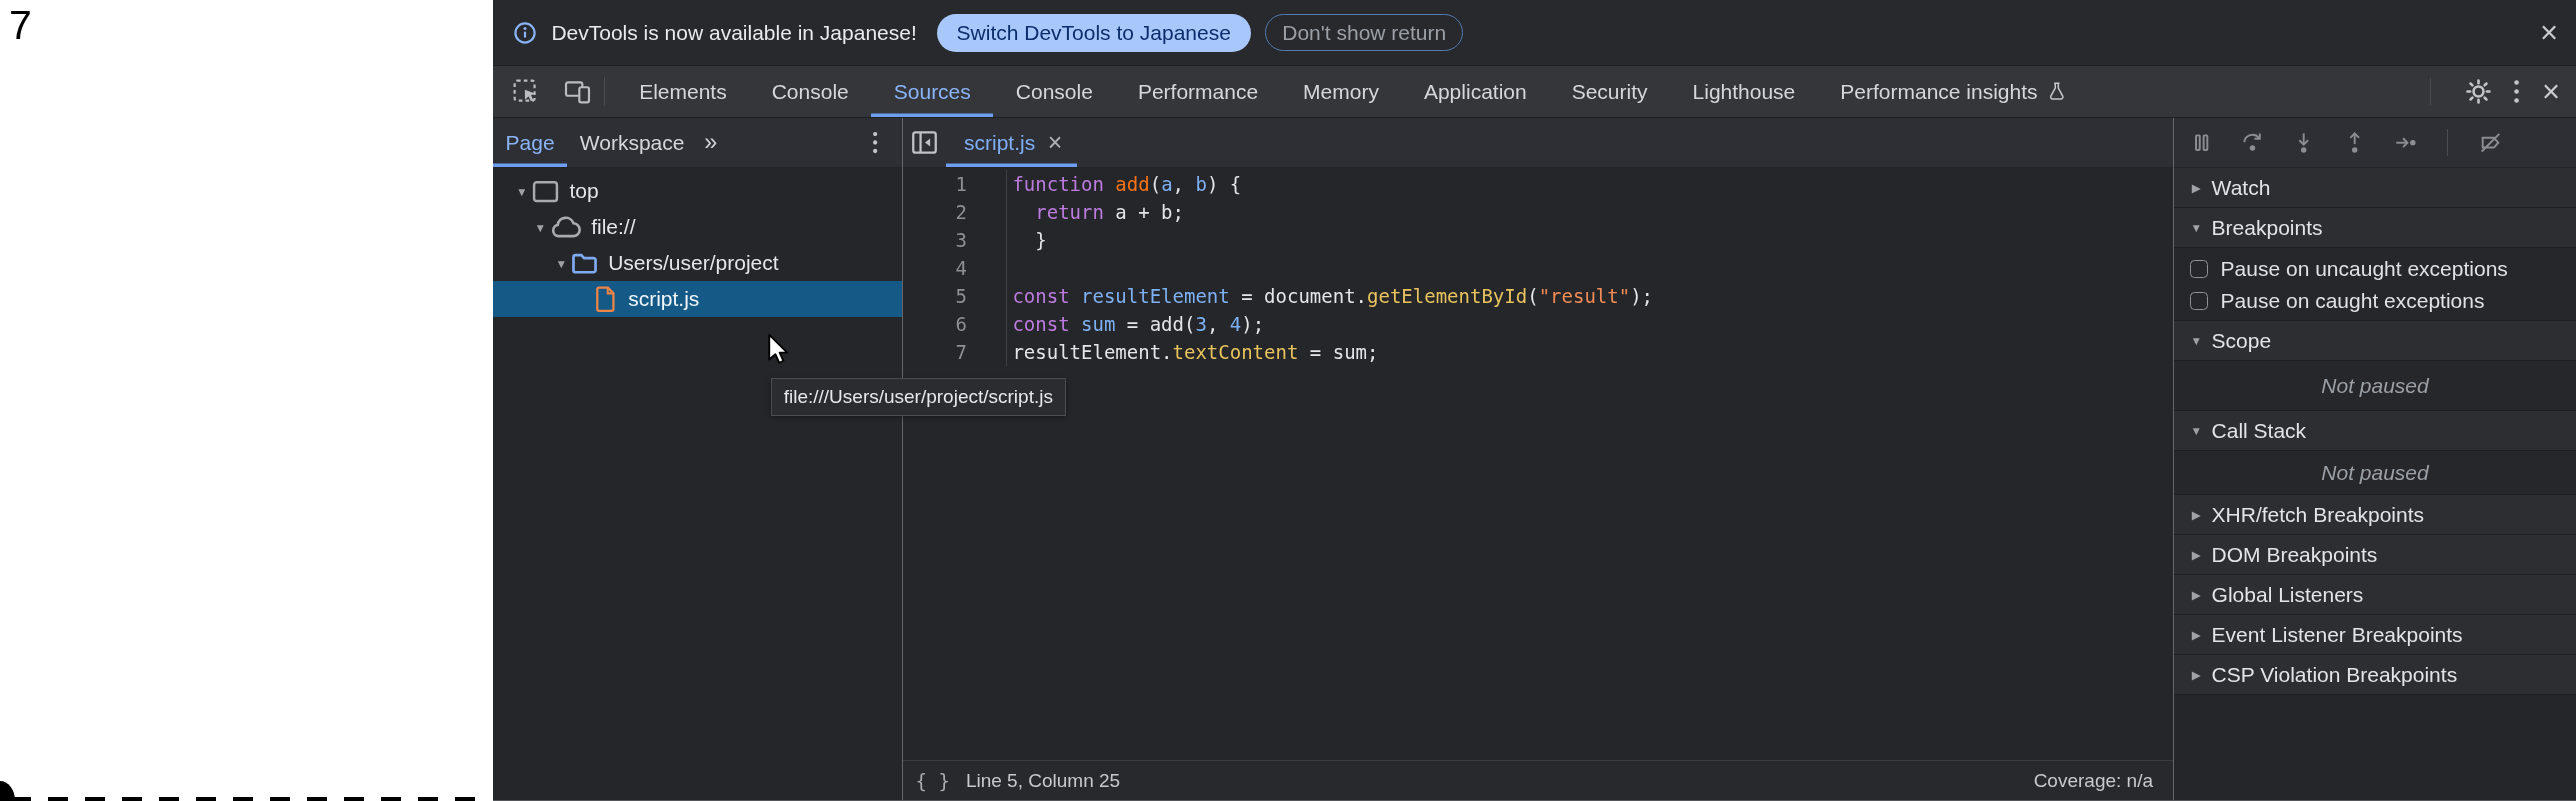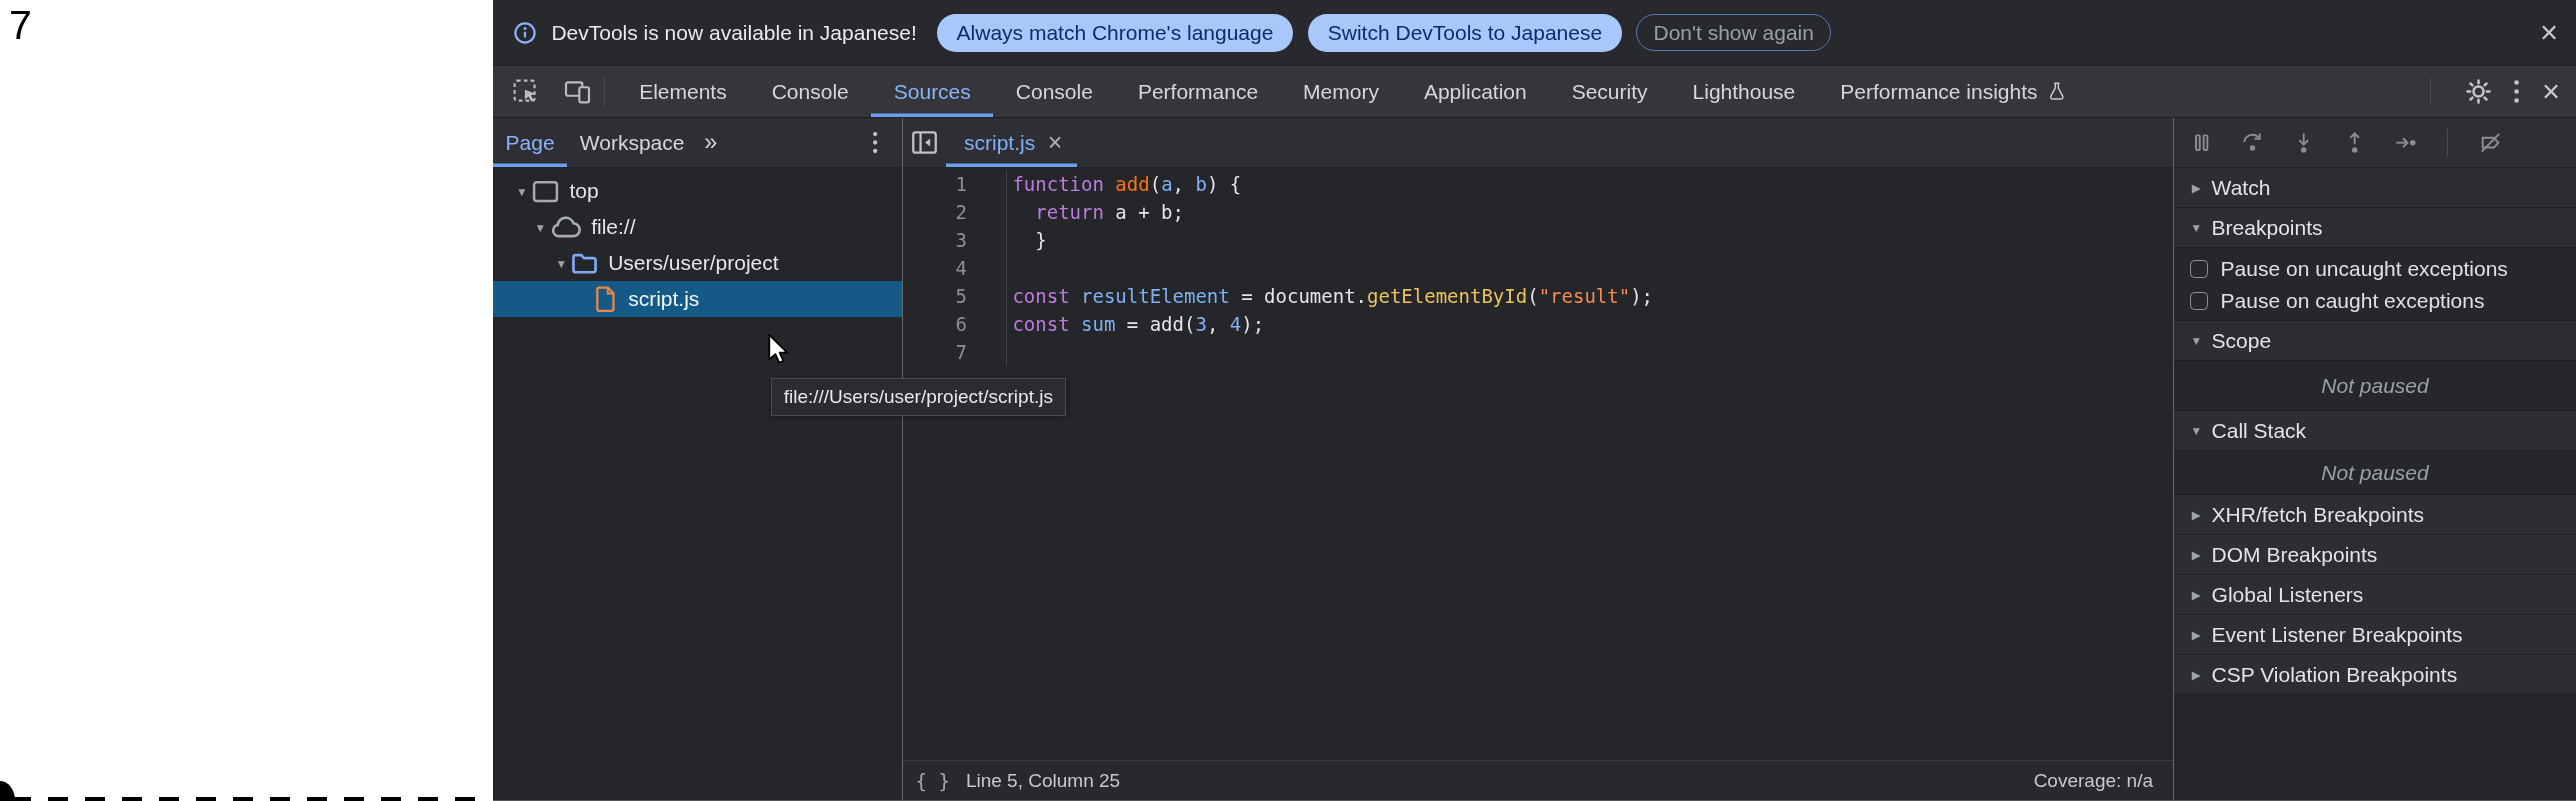--- a/index.html
+++ b/index.html
@@ -122,23 +122,22 @@
 
     <div class="banner">
       <span>
         <svg width="24" height="24" viewBox="0 0 24 24">
           <circle cx="12" cy="12" r="9.6" fill="none" stroke="#8ab4f8" stroke-width="2.2"></circle>
           <rect x="10.9" y="10.4" width="2.2" height="6.4" rx="1.1" fill="#8ab4f8"></rect>
           <circle cx="12" cy="7.4" r="1.5" fill="#8ab4f8"></circle>
         </svg>
       </span>
       <span class="msg">DevTools is now available in Japanese!</span>
-      <button class="pill">Always match Chrome's language</button>
       <button class="pill">Switch DevTools to Japanese</button>
-      <button class="pill ghost">Don't show again</button>
+      <button class="pill ghost">Don't show return</button>
       <span class="spacer"></span>
       <span class="xbtn">×</span>
     </div>
 
     <div class="main-tabbar">
       <div class="mt-icons">
         <span>
           <svg width="29" height="29" viewBox="0 0 24 24">
             <rect x="3" y="3" width="16.5" height="16.5" rx="2" fill="none" stroke="#b9bcc1" stroke-width="1.8" stroke-dasharray="3 2.6"></rect>
             <polygon points="11.5,10.5 20.5,13.8 16.6,15.2 18.5,19.2 16.5,20.1 14.6,16.1 11.5,18.6" fill="#b9bcc1"></polygon>
@@ -295,20 +294,21 @@
             <div>6</div>
             <div>7</div>
           </div>
           <div class="code">
             <div class="cl"><span class="tok kw">function </span><span class="tok fn">add</span><span class="tok pl">(</span><span class="tok lit">a</span><span class="tok pl">, </span><span class="tok lit">b</span><span class="tok pl">) {</span></div>
             <div class="cl"><span class="tok pl">  </span><span class="tok kw">return</span><span class="tok pl"> a + b;</span></div>
             <div class="cl"><span class="tok pl">  }</span></div>
             <div class="cl"><span class="tok pl"></span></div>
             <div class="cl"><span class="tok kw">const </span><span class="tok lit">resultElement</span><span class="tok pl"> = document.</span><span class="tok prop">getElementById</span><span class="tok pl">(</span><span class="tok str">"result"</span><span class="tok pl">);</span></div>
             <div class="cl"><span class="tok kw">const </span><span class="tok lit">sum</span><span class="tok pl"> = add(</span><span class="tok lit">3</span><span class="tok pl">, </span><span class="tok lit">4</span><span class="tok pl">);</span></div>
+            <div class="cl"><span class="tok pl">resultElement.</span><span class="tok prop">textContent</span><span class="tok pl"> = sum;</span></div>
           </div>
         </div>
 
         <div class="statusbar">
           <span class="brace-btn">{ }</span>
           <span>Line 5, Column 25</span>
           <span class="spacer"></span>
           <span>Coverage: n/a</span>
         </div>
       </div>

